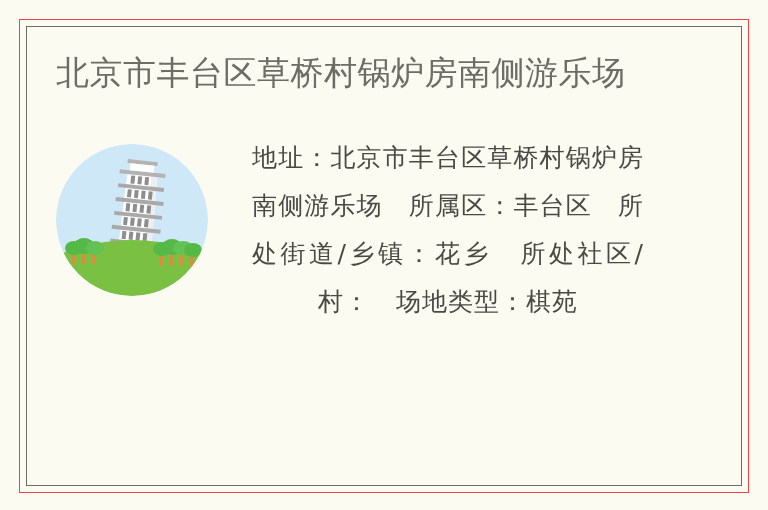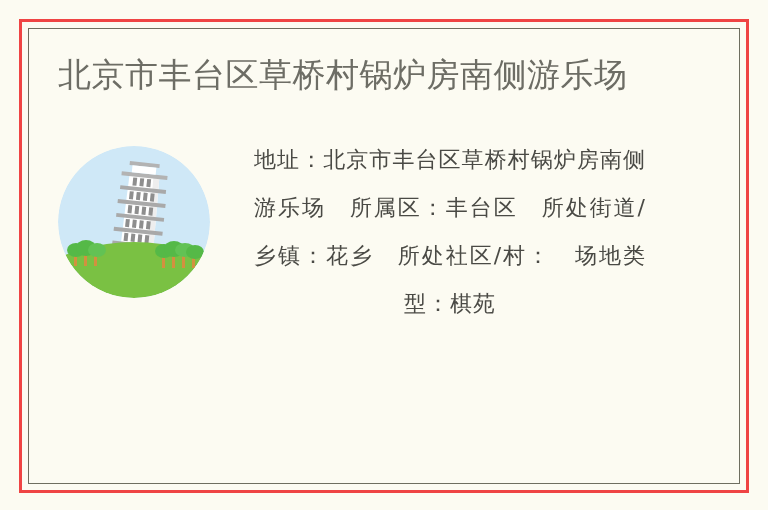--- a/index.html
+++ b/index.html
@@ -22,21 +22,21 @@
     box-sizing: border-box;
   }
 
   
   .frame-outer {
     position: absolute;
     left: 19px;
     top: 19px;
     width: 730px;
     height: 474px;
-    border: 3px solid #ef4444;
+    border: 1px solid #ef4444;
     box-sizing: border-box;
     background: #fcfbf2;
   }
   
   .frame-inner {
     position: absolute;
     left: 6px;
     top: 6px;
     right: 6px;
     bottom: 6px;
@@ -81,21 +81,21 @@
     border-radius: 50%;
     overflow: hidden;
     background: #fcfbf2;
   }
   .illus svg { display: block; }
 
   .details {
     margin-left: 196px;
     padding-top: 6px;
     font-family: "DejaVu Sans", "Liberation Sans", sans-serif;
-    font-size: 22px;
+    font-size: 25px;
     line-height: 48px;
     color: #4a4a45;
     letter-spacing: 1px;
     text-align: justify;
     text-align-last: center;
     max-width: 392px;
     word-break: break-all;
   }
 </style>
 </head>

